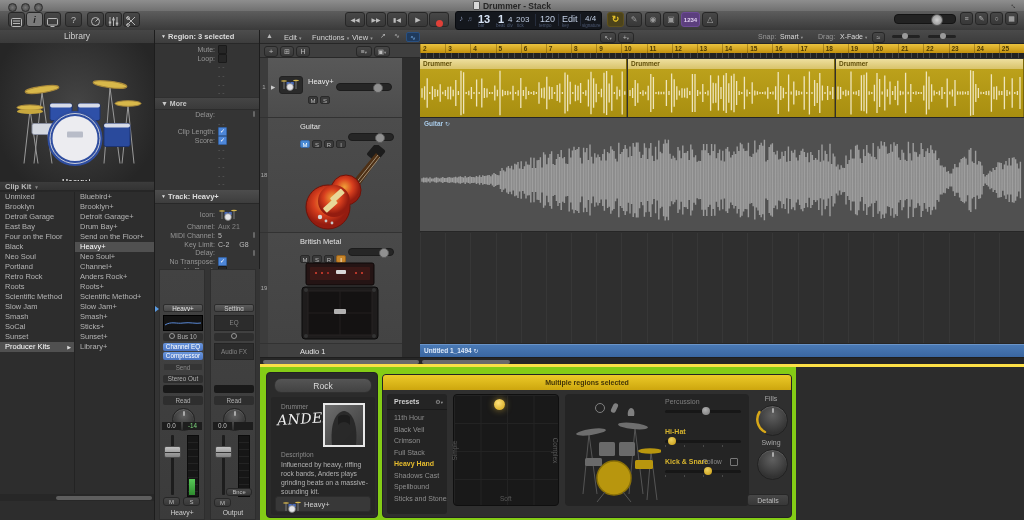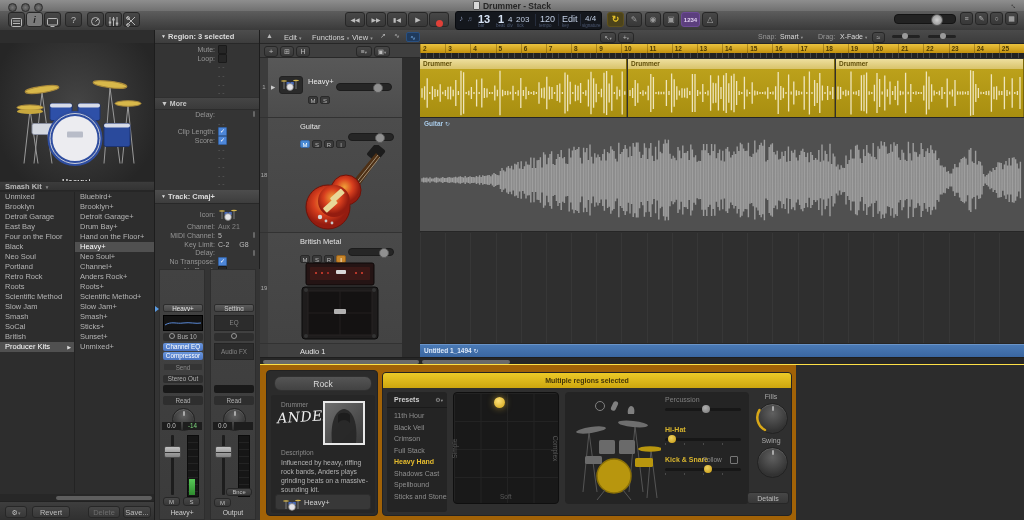--- a/index.html
+++ b/index.html
@@ -169,20 +169,21 @@
     <span class="glyph" style="font-size:7px;line-height:11px">✎</span>
   </div>
 <div class="a btn" style="left:990px;top:12px;width:13px;height:13px">
     <span class="glyph" style="font-size:7px;line-height:11px">○</span>
   </div>
 <div class="a btn" style="left:1005px;top:12px;width:13px;height:13px">
     <span class="glyph" style="font-size:7px;line-height:11px">▦</span>
   </div>
 
 <div class="a" style="left:0;top:30px;width:154px;height:490px;background:#2d2d2d;border-right:1px solid #1d1d1d">
+  <div class="a" style="left:0;top:0;width:154px;height:13px;background:linear-gradient(#464646,#3a3a3a);border-bottom:1px solid #282828;text-align:center;font-size:8.5px;line-height:13px;color:#cfcfcf">Library</div>
   <div class="a" style="left:0;top:13px;width:154px;height:150px;background:radial-gradient(ellipse at 50% 42%,#454545,#262626 78%)">
     <svg width="130" height="106" viewBox="0 0 130 105" style="position:absolute;left:12px;top:22px">
       <g stroke="#9a9a9a" stroke-width="1">
         <line x1="18" y1="44" x2="12" y2="98"></line>
           <line x1="18" y1="44" x2="26" y2="98"></line>
         <line x1="30" y1="27" x2="22" y2="98"></line>
           <line x1="30" y1="27" x2="40" y2="98"></line>
         <line x1="98" y1="22" x2="92" y2="98"></line>
           <line x1="98" y1="22" x2="108" y2="98"></line>
         <line x1="116" y1="40" x2="110" y2="98"></line>
@@ -209,70 +210,64 @@
   <div class="a" style="left:4px;top:166px;width:144px;height:13px;background:#1c1c1c;border:1px solid #101010;border-radius:7px;box-sizing:border-box">
     <span style="position:absolute;left:5px;top:3px;width:5px;height:5px;border:1px solid #8a8a8a;border-radius:50%"></span>
     <span style="position:absolute;left:10px;top:8px;width:3px;height:1px;background:#8a8a8a;transform:rotate(45deg)"></span>
     <span style="position:absolute;left:17px;top:2px;font-size:7.5px;color:#7e7e7e">Search Library</span>
   </div>
   <div class="a" style="left:0;top:151px;width:154px;height:0"></div>
   <div class="a" style="left:0;top:151.5px;width:0;height:0"></div>
   <div class="a" style="left:0;top:152px;width:154px;height:0"></div>
 
   <div class="a" style="left:0;top:151px;width:154px;height:10px;background:linear-gradient(#3c3c3c,#333);border-top:1px solid #2a2a2a;border-bottom:1px solid #262626;font-size:7.5px;font-weight:bold;color:#b8b8b8;line-height:10px;padding-left:5px;box-sizing:border-box">
-    <span>Smash Kit</span>
+    <span>Clip Kit</span>
     <span style="font-size:5px;color:#888;margin-left:2px">▾</span>
   </div>
   <div class="a" style="left:0;top:161.5px;width:154px;height:301px;background:#2d2d2d;overflow:hidden">
     <div class="a" style="left:74px;top:0;width:1px;height:301px;background:#232323"></div>
     <div class="a" id="lib-left" style="left:0;top:0;width:74px">
         <div class="lib-item">Unmixed</div>
         <div class="lib-item">Brooklyn</div>
         <div class="lib-item">Detroit Garage</div>
         <div class="lib-item">East Bay</div>
         <div class="lib-item">Four on the Floor</div>
         <div class="lib-item">Black</div>
         <div class="lib-item">Neo Soul</div>
         <div class="lib-item">Portland</div>
         <div class="lib-item">Retro Rock</div>
         <div class="lib-item">Roots</div>
         <div class="lib-item">Scientific Method</div>
         <div class="lib-item">Slow Jam</div>
         <div class="lib-item">Smash</div>
         <div class="lib-item">SoCal</div>
-        <div class="lib-item">British</div>
+        <div class="lib-item">Sunset</div>
         <div class="lib-item sel">Producer Kits<span class="arr">▶</span></div>
       </div>
     <div class="a" id="lib-right" style="left:75px;top:0;width:79px">
         <div class="lib-item">Bluebird+</div>
         <div class="lib-item">Brooklyn+</div>
         <div class="lib-item">Detroit Garage+</div>
         <div class="lib-item">Drum Bay+</div>
-        <div class="lib-item">Hand on the Floor+</div>
+        <div class="lib-item">Send on the Floor+</div>
         <div class="lib-item sel">Heavy+</div>
         <div class="lib-item">Neo Soul+</div>
         <div class="lib-item">Channel+</div>
         <div class="lib-item">Anders Rock+</div>
         <div class="lib-item">Roots+</div>
         <div class="lib-item">Scientific Method+</div>
         <div class="lib-item">Slow Jam+</div>
         <div class="lib-item">Smash+</div>
         <div class="lib-item">Sticks+</div>
         <div class="lib-item">Sunset+</div>
-        <div class="lib-item">Unmixed+</div>
+        <div class="lib-item">Library+</div>
       </div>
   </div>
   <div class="a" style="left:0;top:464px;width:154px;height:7px;background:#272727">
     <span class="a" style="left:56px;top:1.5px;width:96px;height:4px;border-radius:2px;background:#5e5e5e"></span>
-  </div>
-  <div class="a" style="left:0;top:471px;width:154px;height:19px;background:linear-gradient(#3e3e3e,#2f2f2f);border-top:1px solid #222">
-    <span class="a btn" style="left:5px;top:3.5px;width:22px;height:12px;font-size:7px;line-height:11px"><span>⚙</span><span style="font-size:5px;color:#888">▾</span></span>
-    <span class="a btn" style="left:32px;top:3.5px;width:38px;height:12px;font-size:7.5px;line-height:11px">Revert</span>
-    <span class="a btn" style="left:88px;top:3.5px;width:32px;height:12px;font-size:7.5px;line-height:11px;color:#6e6e6e">Delete</span>
-    <span class="a btn" style="left:123px;top:3.5px;width:28px;height:12px;font-size:7.5px;line-height:11px">Save...</span>
   </div>
 </div>
 
 <div class="a" style="left:155px;top:30px;width:105px;height:490px;background:#343434;border-right:1px solid #1d1d1d;box-sizing:border-box">
   <div class="insp-hdr"><span style="font-size:5px;vertical-align:1px">▼</span> <span>Region: 3 selected</span></div>
   <div id="reg-rows" style="padding-top:1px">
       <div class="insp-row">
         <span class="insp-lab">Mute:</span>
         <span class="insp-ctl">
           <div class="cb"></div>
@@ -336,21 +331,21 @@
       </div>
       <div class="insp-row">
         <span class="insp-lab"></span>
         <span class="insp-ctl dash">- -</span>
       </div>
       <div class="insp-row">
         <span class="insp-lab"></span>
         <span class="insp-ctl dash">- -</span>
       </div>
     </div>
-  <div class="insp-hdr" style="margin-top:2px"><span style="font-size:5px;vertical-align:1px">▼</span> <span>Track: Cmaj+</span></div>
+  <div class="insp-hdr" style="margin-top:2px"><span style="font-size:5px;vertical-align:1px">▼</span> <span>Track: Heavy+</span></div>
   <div id="trk-rows" style="padding-top:2px">
       <div class="insp-row iconrow">
         <span class="insp-lab">Icon:</span>
         <span class="insp-ctl">
           <svg width="20" height="13" viewBox="0 0 20 13">
     <ellipse cx="4" cy="3" rx="3" ry="0.8" fill="#d8b84a"></ellipse>
             <line x1="4" y1="3.5" x2="4" y2="11" stroke="#999" stroke-width="0.7"></line>
     <ellipse cx="16" cy="2.5" rx="3" ry="0.8" fill="#d8b84a"></ellipse>
             <line x1="16" y1="3" x2="16" y2="11" stroke="#999" stroke-width="0.7"></line>
     <rect x="6.5" y="4" width="3.4" height="3" rx="0.5" fill="#4a6ab8"></rect>
@@ -628,21 +623,21 @@
 
 <div class="a" style="left:420px;top:344px;width:604px;height:13px;background:linear-gradient(#4a7ab6,#3a66a0);border-top:1px solid #6a94c8;box-sizing:border-box">
   <span class="a" style="left:4px;top:2px;font-size:6.5px;font-weight:bold;color:#dce8f8"><span>Untitled 1_1494</span> <span style="font-weight:normal;font-size:6px">↻</span></span>
 </div>
 
 <div class="a" style="left:260px;top:357px;width:764px;height:7px;background:#262626;border-top:1px solid #1e1e1e;box-sizing:border-box">
   <span class="a" style="left:3px;top:1.5px;width:156px;height:4px;border-radius:2px;background:#6a6a6a"></span>
   <span class="a" style="left:162px;top:1.5px;width:88px;height:4px;border-radius:2px;background:#6a6a6a"></span>
 </div>
 
-<div class="a" style="left:260px;top:364px;width:764px;height:156px;background:#a16207;border-top:1px solid #fde047;box-sizing:border-box">
+<div class="a" style="left:260px;top:364px;width:764px;height:156px;background:#84cc16;border-top:3px solid #fde047;box-sizing:border-box">
   <div class="a" style="left:536px;top:0;width:228px;height:156px;background:#2c2c2c"></div>
 
   <div class="a" style="left:6px;top:5px;width:112px;height:146px;background:#2b2b2b;border:1px solid #222;border-radius:4px;box-sizing:border-box">
     <span class="a" style="left:7px;top:5px;width:98px;height:15px;background:linear-gradient(#555,#424242);border:1px solid #303030;border-radius:7px;text-align:center;font-size:8.5px;line-height:14px;color:#dcdcdc;box-sizing:border-box">Rock</span>
     <div class="a" style="left:4px;top:24px;width:104px;height:118px;background:#262626;border-radius:3px">
       <span class="a" style="left:10px;top:6px;font-size:6.5px;color:#8a8a8a">Drummer</span>
       <span class="a" style="left:6px;top:13px;font-size:14px;font-style:italic;font-family:'DejaVu Serif',serif;color:#f0f0f0;transform:rotate(-4deg);letter-spacing:0.5px">ANDERS</span>
       <span class="a" style="left:52px;top:6px;width:42px;height:44px;border:2px solid #e8e8e8;box-sizing:border-box;overflow:hidden">
         <svg width="38" height="40" viewBox="0 0 38 40">
           <defs>

